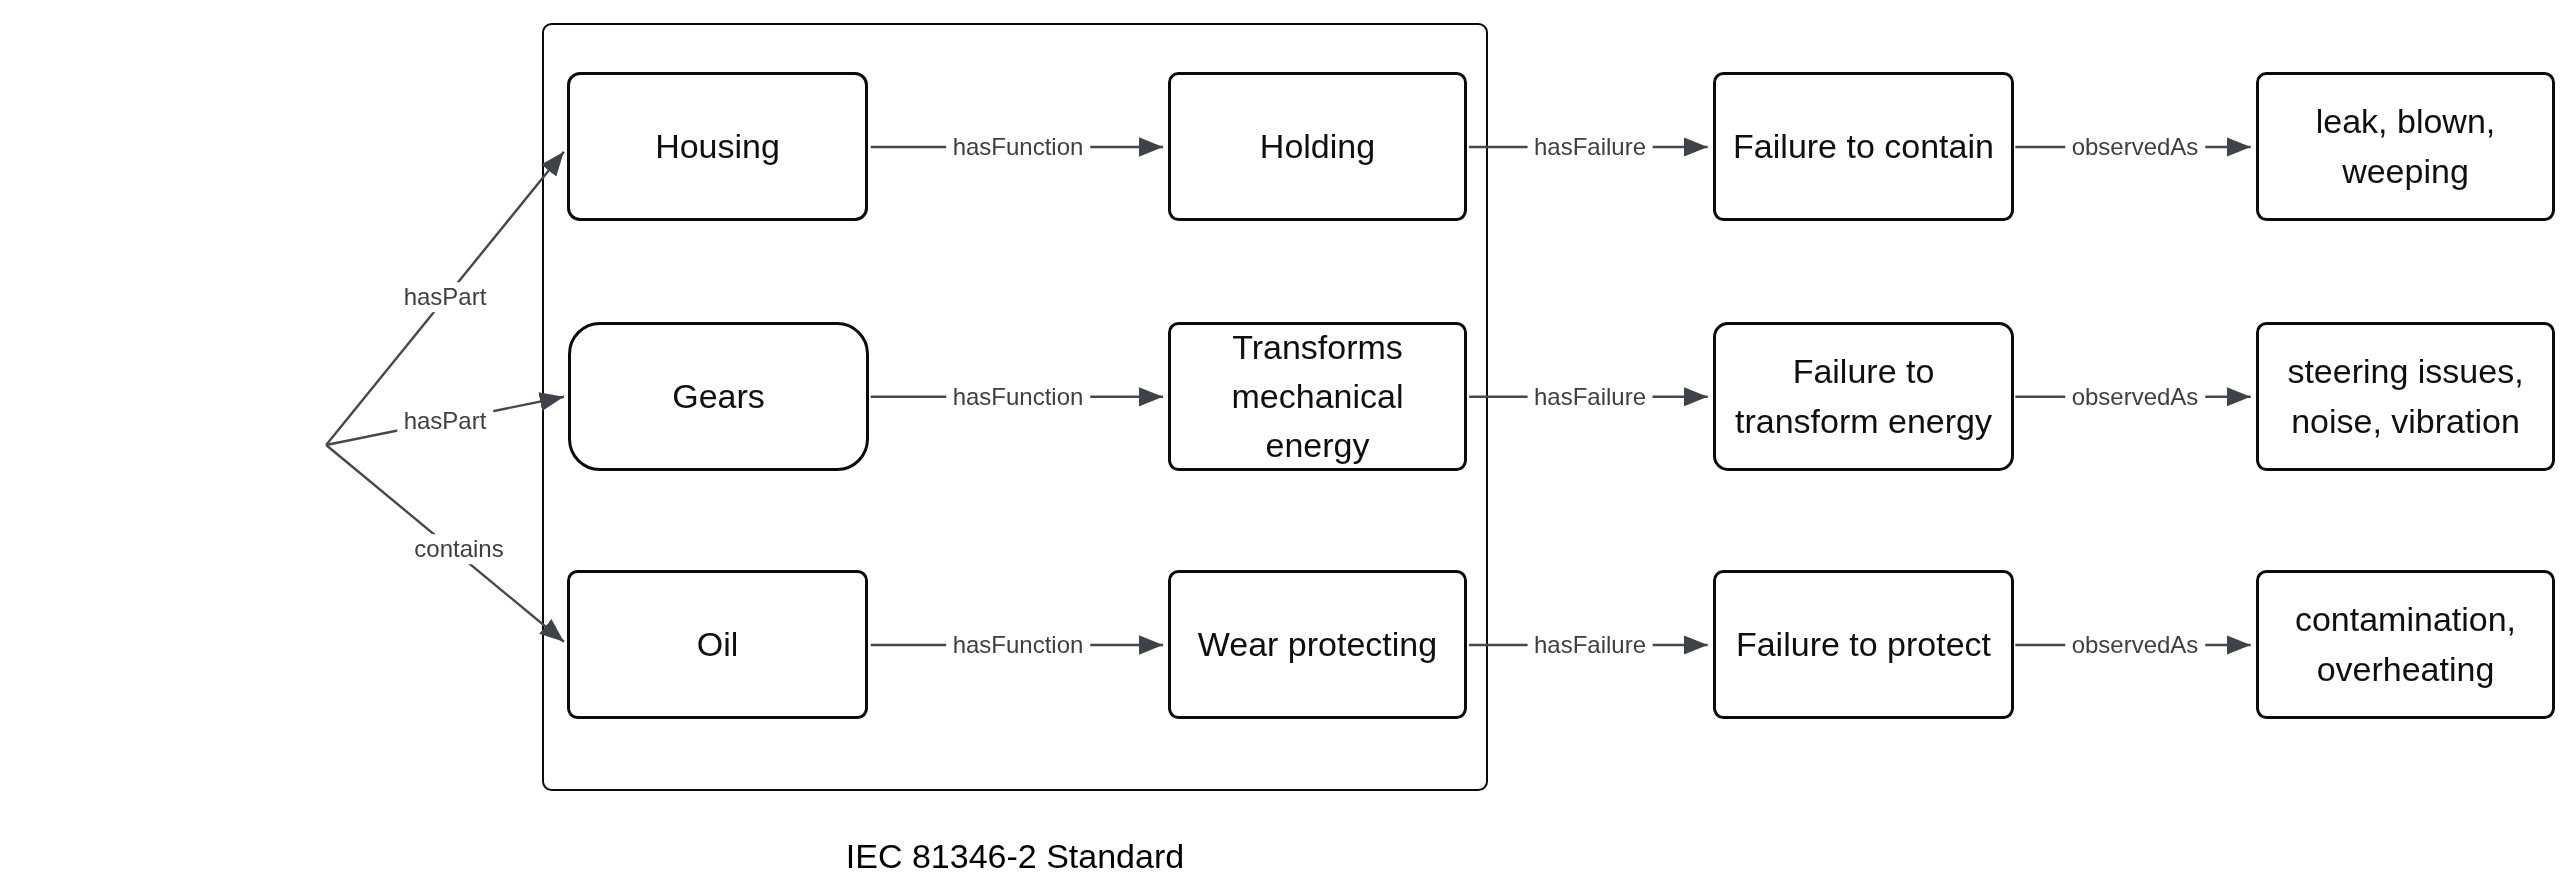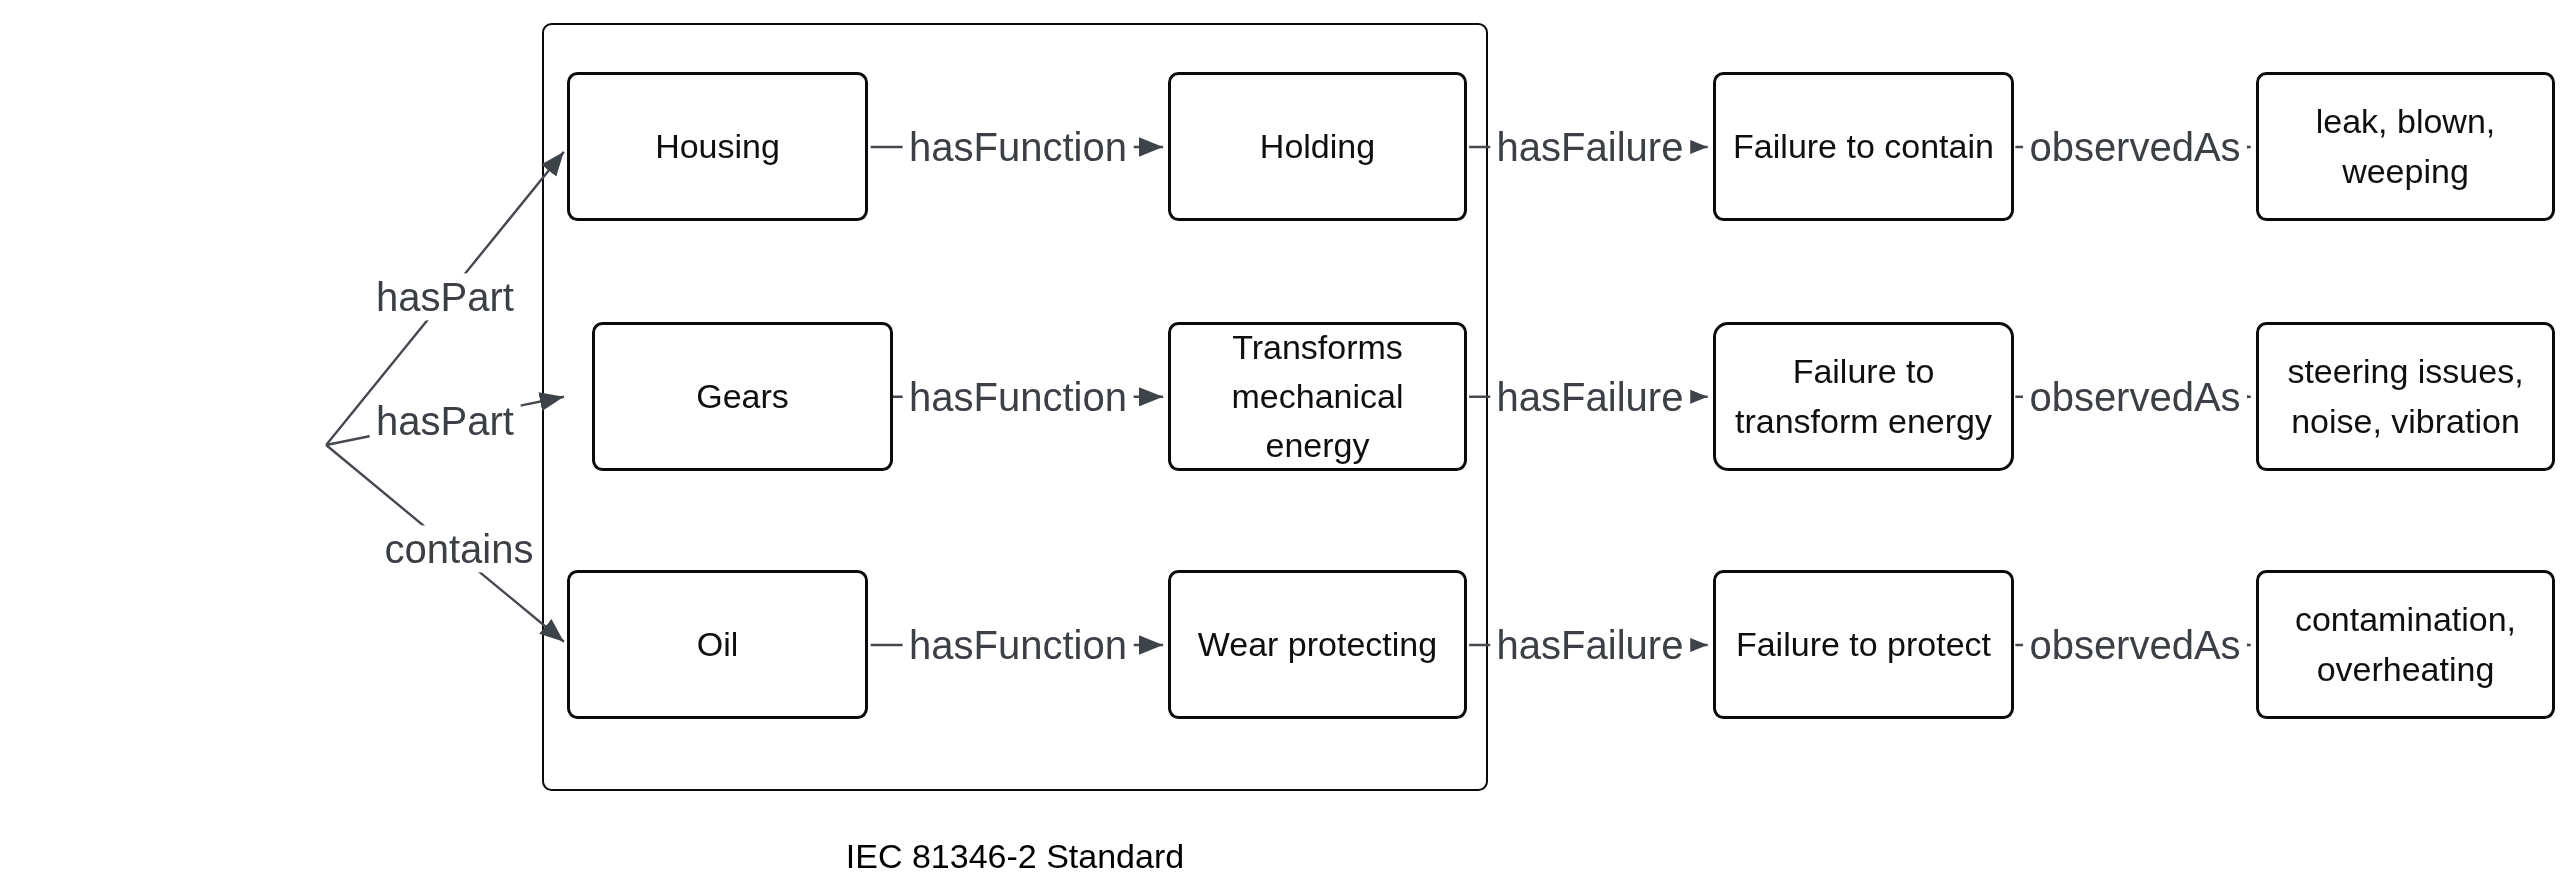--- a/index.html
+++ b/index.html
@@ -30,21 +30,21 @@
     color:#0e0f10;
     font-size:34px;
     line-height:1.45;
   }
   .node-label{white-space:pre-line;padding:0 9.6px;}
   .edge-label{
     position:absolute;
     transform:translate(-50%,-50%);
     background:#ffffff;
     color:#3c4045;
-    font-size:40px;
+    font-size:24px;
     line-height:1.1;
     padding:1.6px 6.4px;
     white-space:nowrap;
   }
   .caption{
     position:absolute;
     left:542px;top:837px;width:946px;
     text-align:center;
     color:#000000;
     font-size:34px;
@@ -75,24 +75,24 @@
     <line x1="1084" y1="494" x2="1448" y2="494" stroke="#45494f" stroke-width="3" marker-end="url(#arrow)"></line>
     <line x1="1829" y1="494" x2="2126" y2="494" stroke="#45494f" stroke-width="3" marker-end="url(#arrow)"></line>
     <line x1="2509" y1="494" x2="2802" y2="494" stroke="#45494f" stroke-width="3" marker-end="url(#arrow)"></line>
 
     <line x1="1084" y1="803" x2="1448" y2="803" stroke="#45494f" stroke-width="3" marker-end="url(#arrow)"></line>
     <line x1="1829" y1="803" x2="2126" y2="803" stroke="#45494f" stroke-width="3" marker-end="url(#arrow)"></line>
     <line x1="2509" y1="803" x2="2802" y2="803" stroke="#45494f" stroke-width="3" marker-end="url(#arrow)"></line>
   </svg>
 
 
-  <div class="node" style="left:567px;top:72px;width:301px;height:149px;">
+  <div class="node" style="left:567px;top:72px;width:301px;height:149px;border-radius:13px;">
     <span class="node-label">Housing</span>
   </div>
-  <div class="node" style="left:592px;top:322px;width:301px;height:149px;">
+  <div class="node" style="left:568px;top:322px;width:301px;height:149px;border-radius:32px;">
     <span class="node-label">Gears</span>
   </div>
   <div class="node" style="left:567px;top:570px;width:301px;height:149px;text-align:right;">
     <span class="node-label">Oil</span>
   </div>
 
   <div class="node" style="left:1168px;top:72px;width:299px;height:149px;">
     <span class="node-label">Holding</span>
   </div>
   <div class="node" style="left:1168px;top:322px;width:299px;height:149px;">

